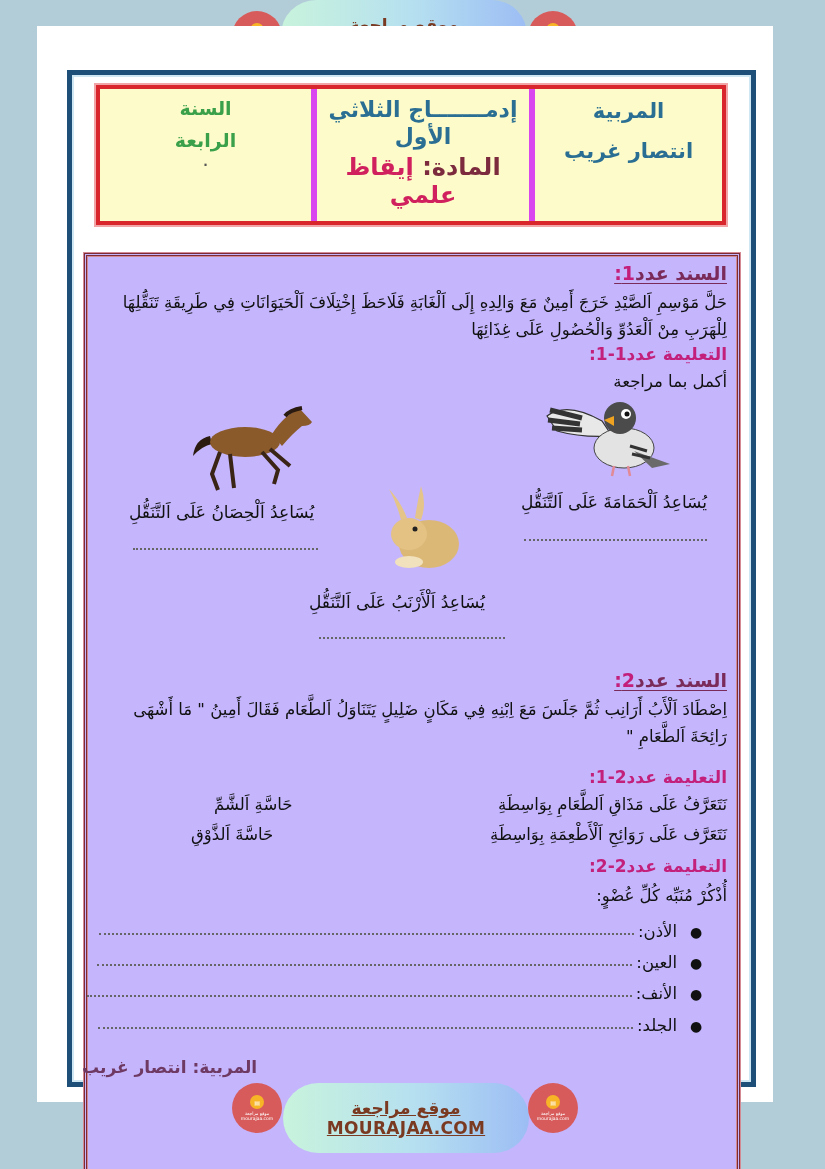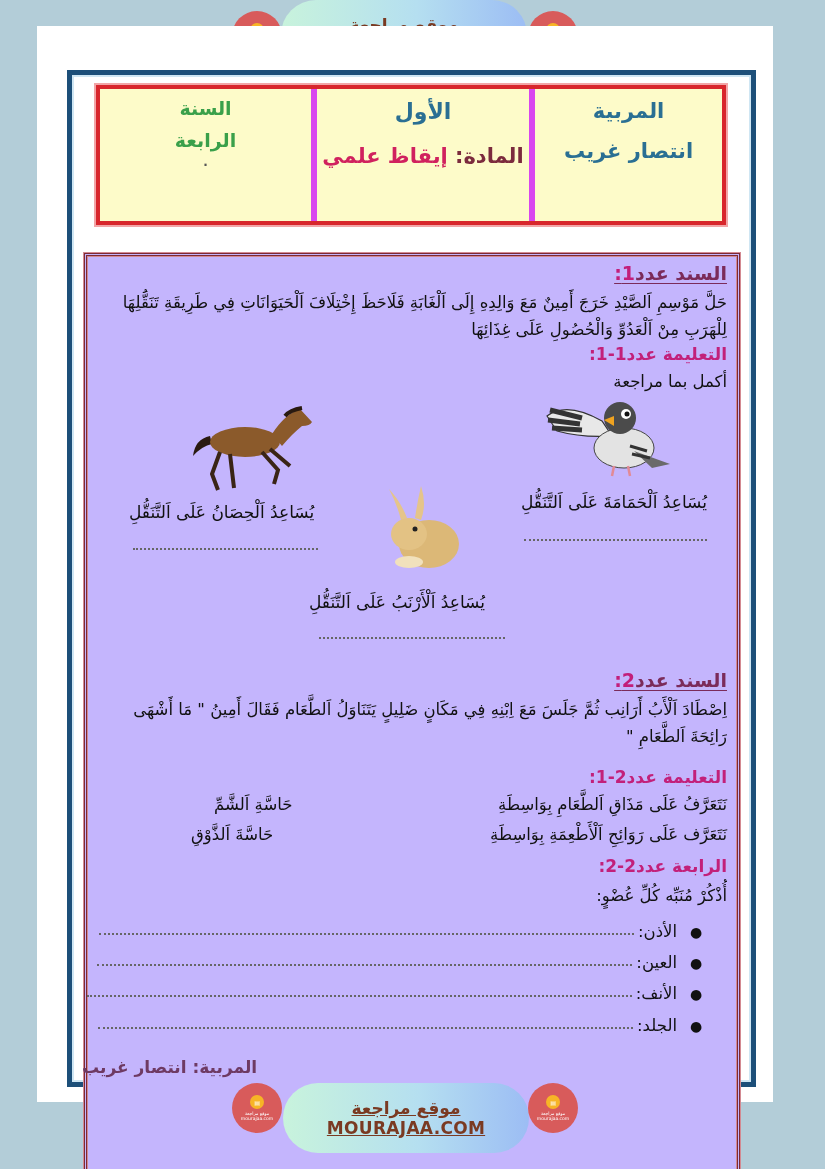--- a/index.html
+++ b/index.html
@@ -34,21 +34,21 @@
     font-family: "DejaVu Sans", sans-serif; font-weight: bold;
   }
   .hcell + .hcell { border-right: 6px solid #d946ef; }
   .hcell.teacher { width: 187px; }
   .hcell.title { width: 218px; }
   .hcell.year { width: 217px; }
   .teacher .lbl { color: #2a6f93; font-size: 21px; margin-top: 2px; }
   .teacher .val { color: #2a6f93; font-size: 21px; margin-top: 16px; text-align: right; }
   .title .l1 { color: #2a6f93; font-size: 22px; }
   .title .l2 { color: #2a6f93; font-size: 22px; margin-top: 2px; }
-  .title .l3 { font-size: 21px; margin-top: 20px; }
+  .title .l3 { font-size: 24px; margin-top: 4px; }
   .title .l3 .k { color: #7b2b3d; }
   .title .l3 .v { color: #d0215e; }
   .year .lbl { color: #3aa04a; font-size: 19px; }
   .year .val { color: #3aa04a; font-size: 19px; margin-top: 10px; }
   .year .dot { color: #555; font-size: 12px; margin-top: 4px; }
 
   
   .content-box {
     position: absolute; left: 84px; top: 253px; width: 656px; height: 988px;
     border: 3px double #7c2a34;
@@ -123,20 +123,21 @@
 
 <div class="page"></div>
 <div class="outer-frame"></div>
 
 <div class="header-box">
   <div class="hcell teacher">
     <div class="lbl">المربية</div>
     <div class="val">انتصار غريب</div>
   </div>
   <div class="hcell title">
+    <div class="l1">إدمـــــــاج الثلاثي</div>
     <div class="l2">الأول</div>
     <div class="l3">
       <span class="k">المادة:</span>
       <span class="v">إيقاظ علمي</span>
     </div>
   </div>
   <div class="hcell year">
     <div class="lbl">السنة</div>
     <div class="val">الرابعة</div>
     <div class="dot">.</div>
@@ -198,21 +199,21 @@
     <span>السند عدد</span><span class="num">2:</span>
   </div>
   <div class="para" style="top:440px;">اِصْطَادَ اَلْأَبُ أَرَانِب ثُمَّ جَلَسَ مَعَ اِبْنِهِ فِي مَكَانٍ ضَلِيلٍ يَتَنَاوَلُ اَلطَّعَام فَقَالَ أَمِينُ " مَا أَشْهَى رَائِحَةَ اَلطَّعَامِ "</div>
 
   <div class="talima" style="top:511px;">التعليمة عدد2-1:</div>
   <div class="line-text" style="top:539px; right:10px;">نَتَعَرَّفُ عَلَى مَذَاقِ اَلطَّعَامِ بِوَاسِطَةِ</div>
   <div class="line-text" style="top:539px; left:107px;margin-left:20px;">حَاسَّةِ اَلشَّمِّ</div>
   <div class="line-text" style="top:569px; right:10px;">نَتَعَرَّف عَلَى رَوَائِحِ اَلْأَطْعِمَةِ بِوَاسِطَةِ</div>
   <div class="line-text" style="top:569px; left:104px;">حَاسَّةَ اَلذَّوْقِ</div>
 
-  <div class="talima" style="top:600px;">الرابعة عدد2-2:</div>
+  <div class="talima" style="top:600px;">التعليمة عدد2-2:</div>
   <div class="line-text" style="top:630px; right:10px;">أُذْكُرْ مُنَبِّه كُلِّ عُضْوٍ:</div>
 
   <div class="bullet-row" style="top:666px;">
     <span class="b">●</span>
     <span class="lbl">الأذن:</span>
     <span class="fill" style="width:535px;"></span>
   </div>
   <div class="bullet-row" style="top:697px;">
     <span class="b">●</span>
     <span class="lbl">العين:</span>

